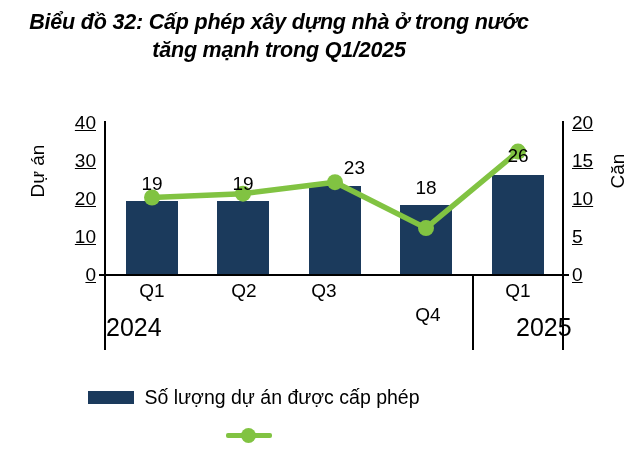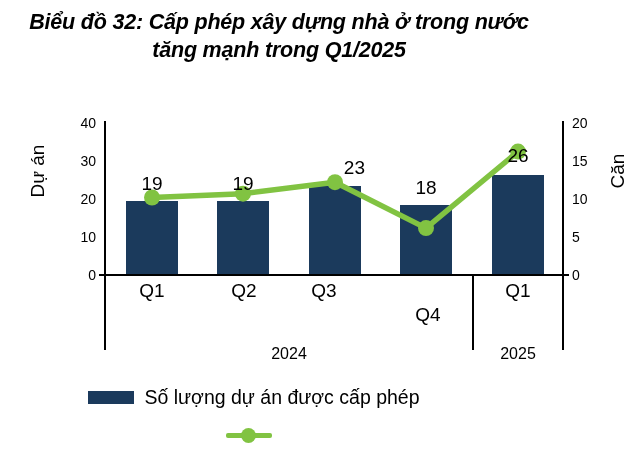--- a/index.html
+++ b/index.html
@@ -69,23 +69,24 @@
     position: absolute;
     width: 38px;
     top: 113px;
     height: 170px;
   }
   .tick-col.left  { left: 58px;  text-align: right; }
   .tick-col.right { left: 572px; text-align: left; }
   .tick-col span {
     position: absolute;
     right: 0;
-    font-size: 14px;
+    font-size: 19px;
     line-height: 20px;
     color: #000000;
+    text-decoration: underline;
   }
   .tick-col.right span { left: 0; right: auto; }
 
   .axis-line {
     position: absolute;
     background: #000000;
   }
   .y-axis-left  { left: 104px; top: 121px; width: 2px;  height: 155px; }
   .y-axis-right { left: 562px; top: 121px; width: 2px;  height: 155px; }
   .x-axis-line  { left: 104px; top: 274px; width: 460px; height: 2px; }
@@ -154,25 +155,23 @@
     position: absolute;
     top: 2px;
     font-size: 19px;
     line-height: 26px;
     text-align: center;
     color: #000000;
   }
   .year-cell {
     position: absolute;
     top: 4px;
-    font-size: 16px;
+    font-size: 25px;
     line-height: 26px;
-    text-align: center;
-    color: #000000;
-    margin-top: 27px;
+    color: #000000;
   }
   .grp-sep {
     position: absolute;
     background: #000000;
     width: 2px;
   }
 
   
   .legend {
     position: absolute;
@@ -290,21 +289,21 @@
       <div class="cat-cell" style="left:0px;   width:92px;">Q1</div>
       <div class="cat-cell" style="left:92px;  width:92px;">Q2</div>
       <div class="cat-cell" style="left:172px; width:92px;">Q3</div>
       <div class="cat-cell" style="left:276px; width:92px;margin-top:24px;">Q4</div>
       <div class="cat-cell" style="left:366px; width:92px;">Q1</div>
       <div class="grp-sep" style="left:366px; top:0px; height:34px;"></div>
     </div>
 
     <div class="cat-band2">
       <div class="year-cell" style="left:0px;   width:366px;">2024</div>
-      <div class="year-cell" style="left:366px; width:92px;">2025</div>
+      <div class="year-cell" style="left:366px; width:92px;padding-left:44px;">2025</div>
       <div class="grp-sep" style="left:366px; top:0px; height:40px;"></div>
     </div>
 
   </div>
 
   <div class="legend">
     <div class="legend-row">
       <div class="legend-key-bar"></div>
       <div class="legend-label">Số lượng dự án được cấp phép</div>
     </div>

